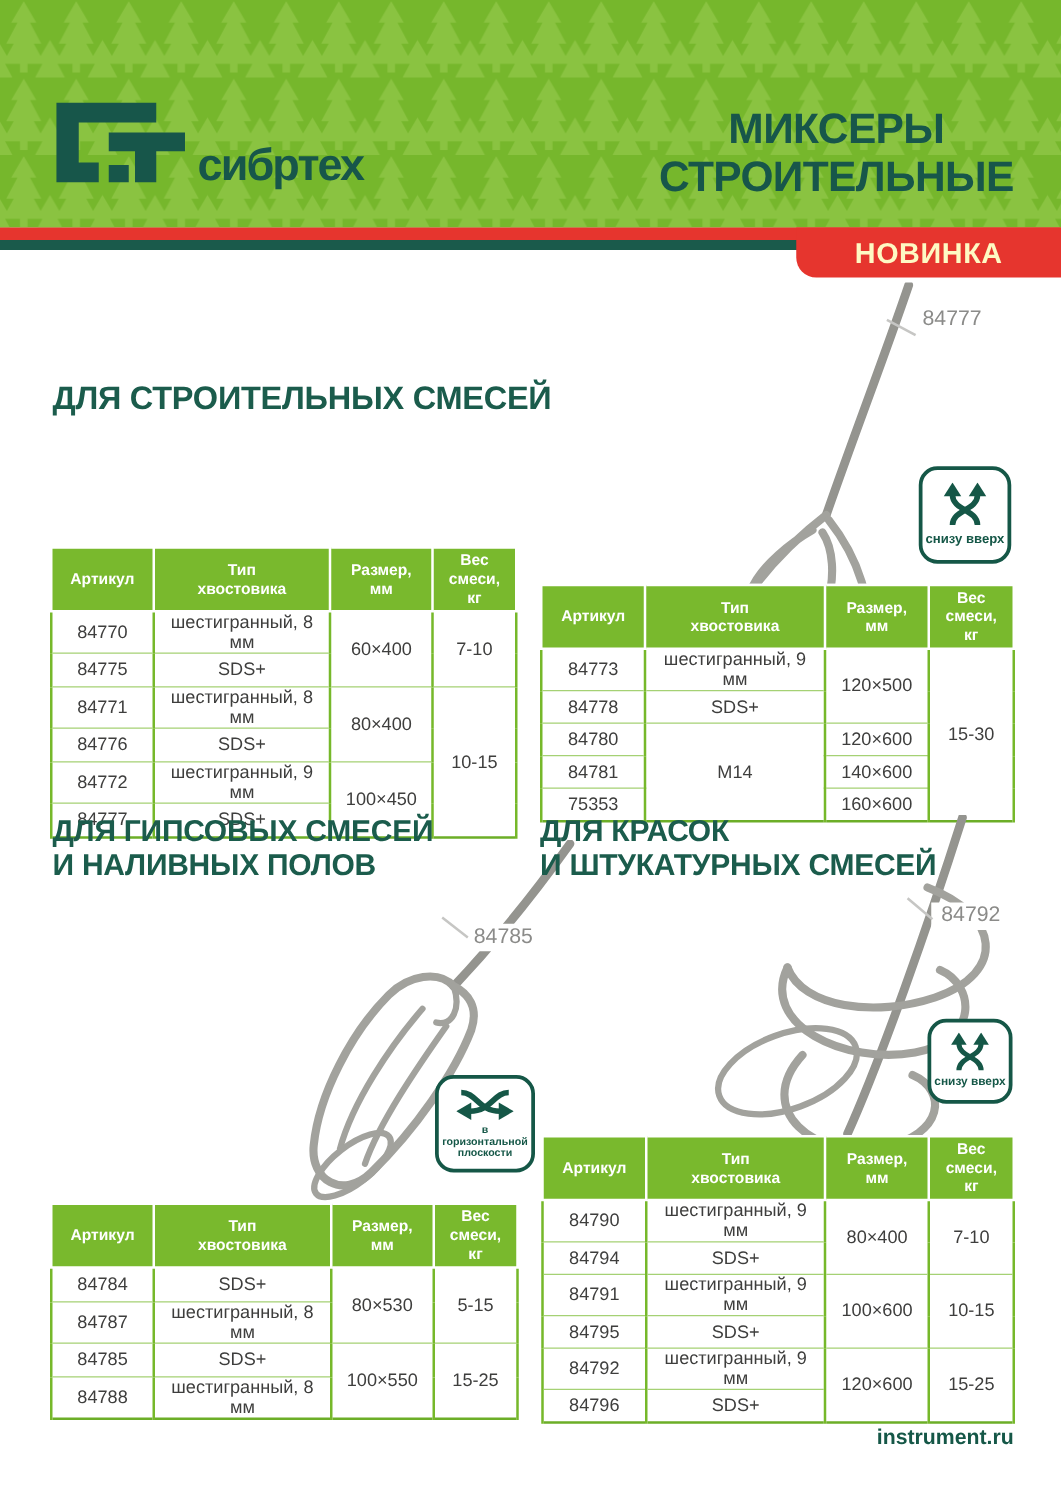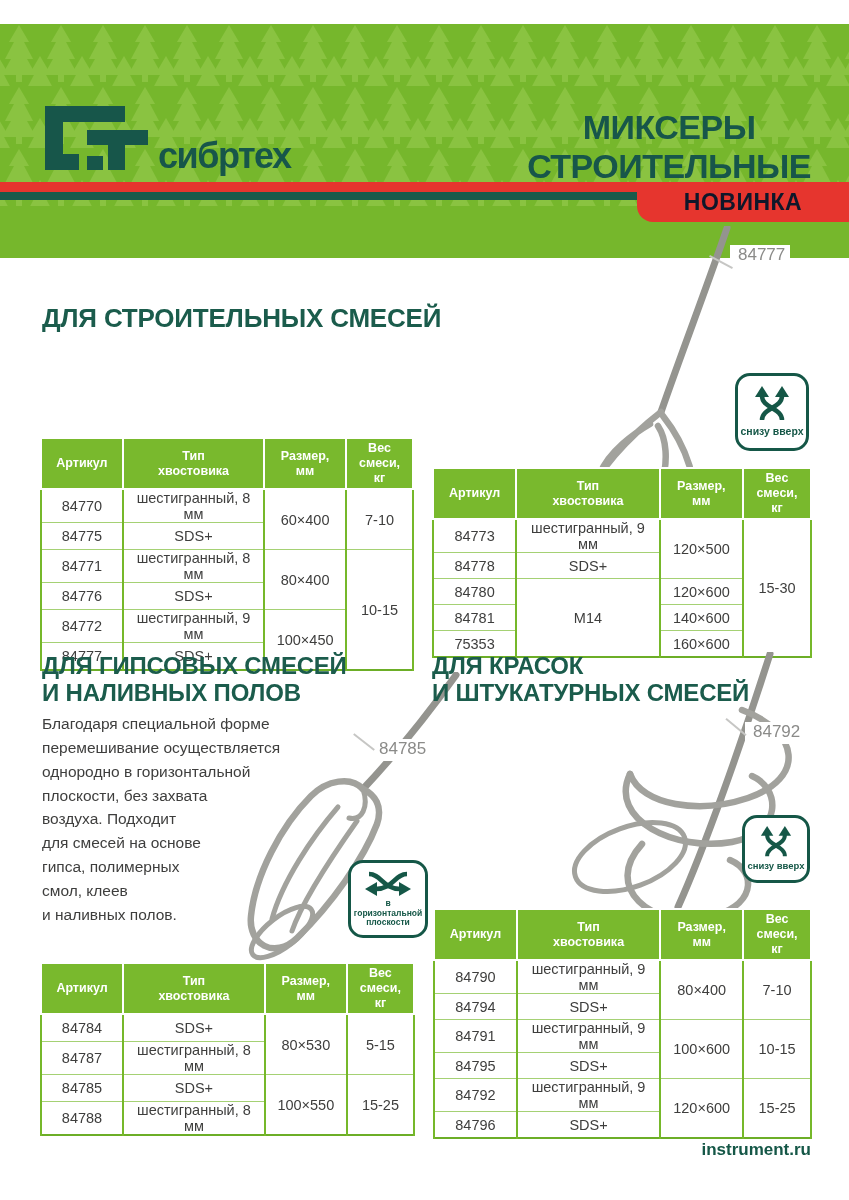--- a/index.html
+++ b/index.html
@@ -1,30 +1,30 @@
 <!DOCTYPE html>
 <html><head>
 <meta charset="utf-8">
 <style>
   html,body{margin:0;padding:0;background:#fff;}
   .page{position:relative;width:849px;height:1200px;background:#fff;overflow:hidden;
         font-family:"Liberation Sans",sans-serif;color:#3e3e3d;}
 
   
-  .hero{position:absolute;left:0;top:0;width:849px;height:234px;background:#76b72c;overflow:hidden;margin-top:24px;}
+  .hero{position:absolute;left:0;top:0;width:849px;height:182px;background:#76b72c;overflow:hidden;}
   .hero-bg{position:absolute;left:0;top:0;display:block;}
   .logo{position:absolute;left:45px;top:82px;display:flex;align-items:flex-end;}
   .brand{font-size:36px;font-weight:700;color:#17564a;letter-spacing:-1.5px;line-height:.78;margin-left:10px;}
   .hero-title{position:absolute;right:38px;top:84px;margin:0;text-align:center;font-size:34px;font-weight:700;
               line-height:1.16;color:#17564a;white-space:pre-line;letter-spacing:-.5px;}
 
   .stripe-red{position:absolute;left:0;top:182px;width:849px;height:10px;background:#e6352e;}
   .stripe-teal{position:absolute;left:0;top:192px;width:849px;height:8px;background:#1a5a4b;}
   .novinka{position:absolute;right:0;top:182px;width:212px;height:40px;background:#e6352e;
-           border-bottom-left-radius:16px;color:#0f172a;font-weight:700;font-size:23px;
+           border-bottom-left-radius:16px;color:#fef9c3;font-weight:700;font-size:23px;
            text-align:center;line-height:40px;letter-spacing:.5px;}
 
   
   .para{position:absolute;margin:0;white-space:pre-line;color:#3e3e3d;}
   .intro{left:42px;top:224px;font-size:16.5px;line-height:1.28;}
   .h2{position:absolute;margin:0;color:#1b5c4c;font-weight:700;white-space:pre-line;letter-spacing:-.2px;}
   .h2-1{left:42px;top:303px;font-size:26px;}
   .h2-2{left:42px;top:652px;font-size:24px;line-height:1.14;}
   .h2-3{left:432px;top:652px;font-size:24px;line-height:1.14;}
   .s1-text{left:42px;top:341px;font-size:15.5px;line-height:1.42;}
@@ -215,29 +215,20 @@
       </tr>
       <tr>
         <td>75353</td>
         <td>160×600</td>
       </tr>
     </tbody>
   </table>
 
   <h2 class="h2 h2-2">ДЛЯ ГИПСОВЫХ СМЕСЕЙ
 И НАЛИВНЫХ ПОЛОВ</h2>
-  <p class="para s2-text">Благодаря специальной форме
-перемешивание осуществляется
-однородно в горизонтальной
-плоскости, без захвата
-воздуха. Подходит
-для смесей на основе
-гипса, полимерных
-смол, клеев
-и наливных полов.</p>
 
   <svg class="mx" style="left:240px;top:672px;" width="230" height="300" viewBox="0 0 230 300">
     <path class="shaft" d="M216,3 C188,42 154,84 123,117"></path>
     <path d="M123,117 C111,104 87,108 71,124 C41,154 15,204 11,244 C8,272 34,288 57,266 C92,232 124,186 137,152 C143,134 135,123 123,117 Z"></path>
     <path class="thin" d="M98,135 C72,165 42,210 32,247"></path>
     <path class="thin" d="M117,149 C93,183 63,227 52,259"></path>
     <path class="thin" d="M123,117 C129,135 122,149 109,146"></path>
     <ellipse class="thin" cx="42" cy="260" rx="37" ry="15" transform="rotate(-38 42 260)"></ellipse>
   </svg>
   <div class="callout c2">

